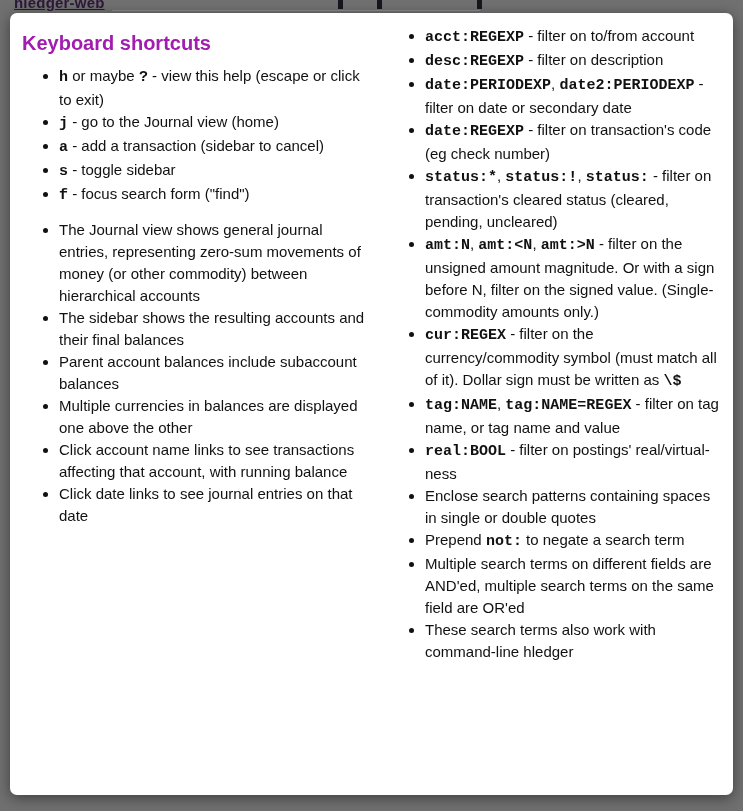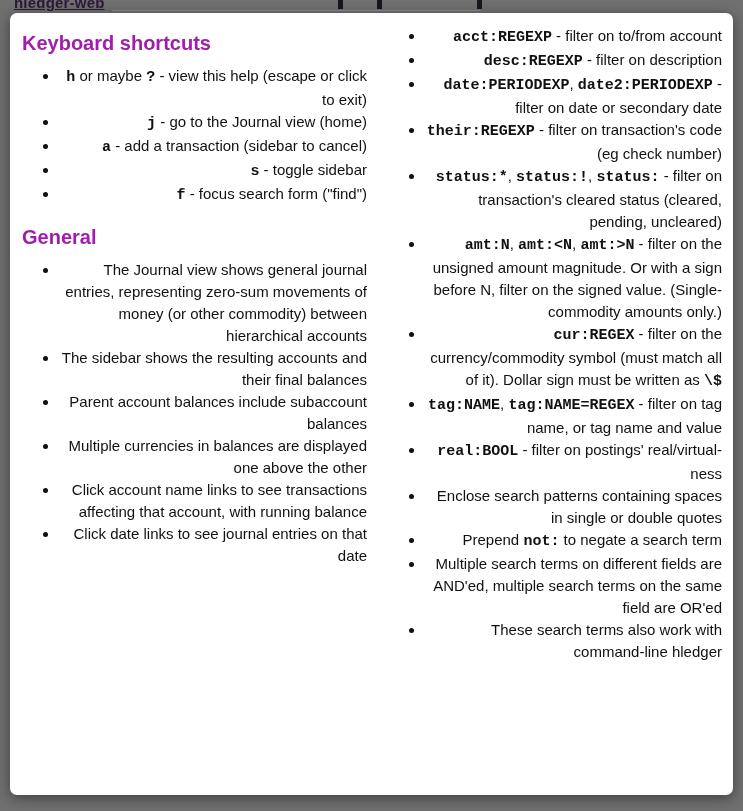--- a/index.html
+++ b/index.html
@@ -43,22 +43,22 @@
   .col{float:left;box-sizing:border-box;}
   .col-left{width:345px;margin-right:18px;}
   .col-right{width:337px;}
   .section-heading{
     margin:20px 0 0 0;font-size:20px;font-weight:bold;color:#a21caf;line-height:20px;
   }
   ul.help-list{
     margin:12px 0 10px 0;
     font-size:15px;line-height:22px;color:#111;
   }
-  .col-left ul.help-list{padding:0 0 0 37px;text-align:right;}
-  .col-right ul.help-list{padding:0 0 0 40px;text-align:right;}
+  .col-left ul.help-list{padding:0 0 0 37px;}
+  .col-right ul.help-list{padding:0 0 0 40px;}
   ul.help-list li{margin:0;padding:0;}
   code.kbd{
     font-family:"Liberation Mono","DejaVu Sans Mono",monospace;
     font-weight:bold;font-size:15px;color:#111;white-space:nowrap;
   }
 </style>
 </head>
 <body>
 
 <div>
@@ -75,36 +75,35 @@
   <div class="modal-body">
     <div class="col col-left">
       <h3 class="section-heading">Keyboard shortcuts</h3>
       <ul class="help-list">
           <li><code class="kbd">h</code><span> or maybe </span><code class="kbd">?</code><span> - view this help (escape or click to exit)</span></li>
           <li><code class="kbd">j</code><span> - go to the Journal view (home)</span></li>
           <li><code class="kbd">a</code><span> - add a transaction (sidebar to cancel)</span></li>
           <li><code class="kbd">s</code><span> - toggle sidebar</span></li>
           <li><code class="kbd">f</code><span> - focus search form ("find")</span></li>
         </ul>
-      <h3 class="section-heading">General</h3>
       <ul class="help-list">
           <li><span>The Journal view shows general journal entries, representing zero-sum movements of money (or other commodity) between hierarchical accounts</span></li>
           <li><span>The sidebar shows the resulting accounts and their final balances</span></li>
           <li><span>Parent account balances include subaccount balances</span></li>
           <li><span>Multiple currencies in balances are displayed one above the other</span></li>
           <li><span>Click account name links to see transactions affecting that account, with running balance</span></li>
           <li><span>Click date links to see journal entries on that date</span></li>
         </ul>
     </div>
     <div class="col col-right">
       <ul class="help-list">
           <li><code class="kbd">acct:REGEXP</code><span> - filter on to/from account</span></li>
           <li><code class="kbd">desc:REGEXP</code><span> - filter on description</span></li>
           <li><code class="kbd">date:PERIODEXP</code><span>, </span><code class="kbd">date2:PERIODEXP</code><span> - filter on date or secondary date</span></li>
-          <li><code class="kbd">their:REGEXP</code><span> - filter on transaction's code (eg check number)</span></li>
+          <li><code class="kbd">date:REGEXP</code><span> - filter on transaction's code (eg check number)</span></li>
           <li><code class="kbd">status:*</code><span>, </span><code class="kbd">status:!</code><span>, </span><code class="kbd">status:</code><span> - filter on transaction's cleared status (cleared, pending, uncleared)</span></li>
           <li><code class="kbd">amt:N</code><span>, </span><code class="kbd">amt:&lt;N</code><span>, </span><code class="kbd">amt:&gt;N</code><span> - filter on the unsigned amount magnitude. Or with a sign before N, filter on the signed value. (Single-commodity amounts only.)</span></li>
           <li><code class="kbd">cur:REGEX</code><span> - filter on the currency/commodity symbol (must match all of it). Dollar sign must be written as </span><code class="kbd">\$</code></li>
           <li><code class="kbd">tag:NAME</code><span>, </span><code class="kbd">tag:NAME=REGEX</code><span> - filter on tag name, or tag name and value</span></li>
           <li><code class="kbd">real:BOOL</code><span> - filter on postings' real/virtual-ness</span></li>
           <li><span>Enclose search patterns containing spaces in single or double quotes</span></li>
           <li><span>Prepend </span><code class="kbd">not:</code><span> to negate a search term</span></li>
           <li><span>Multiple search terms on different fields are AND'ed, multiple search terms on the same field are OR'ed</span></li>
           <li><span>These search terms also work with command-line hledger</span></li>
         </ul>

